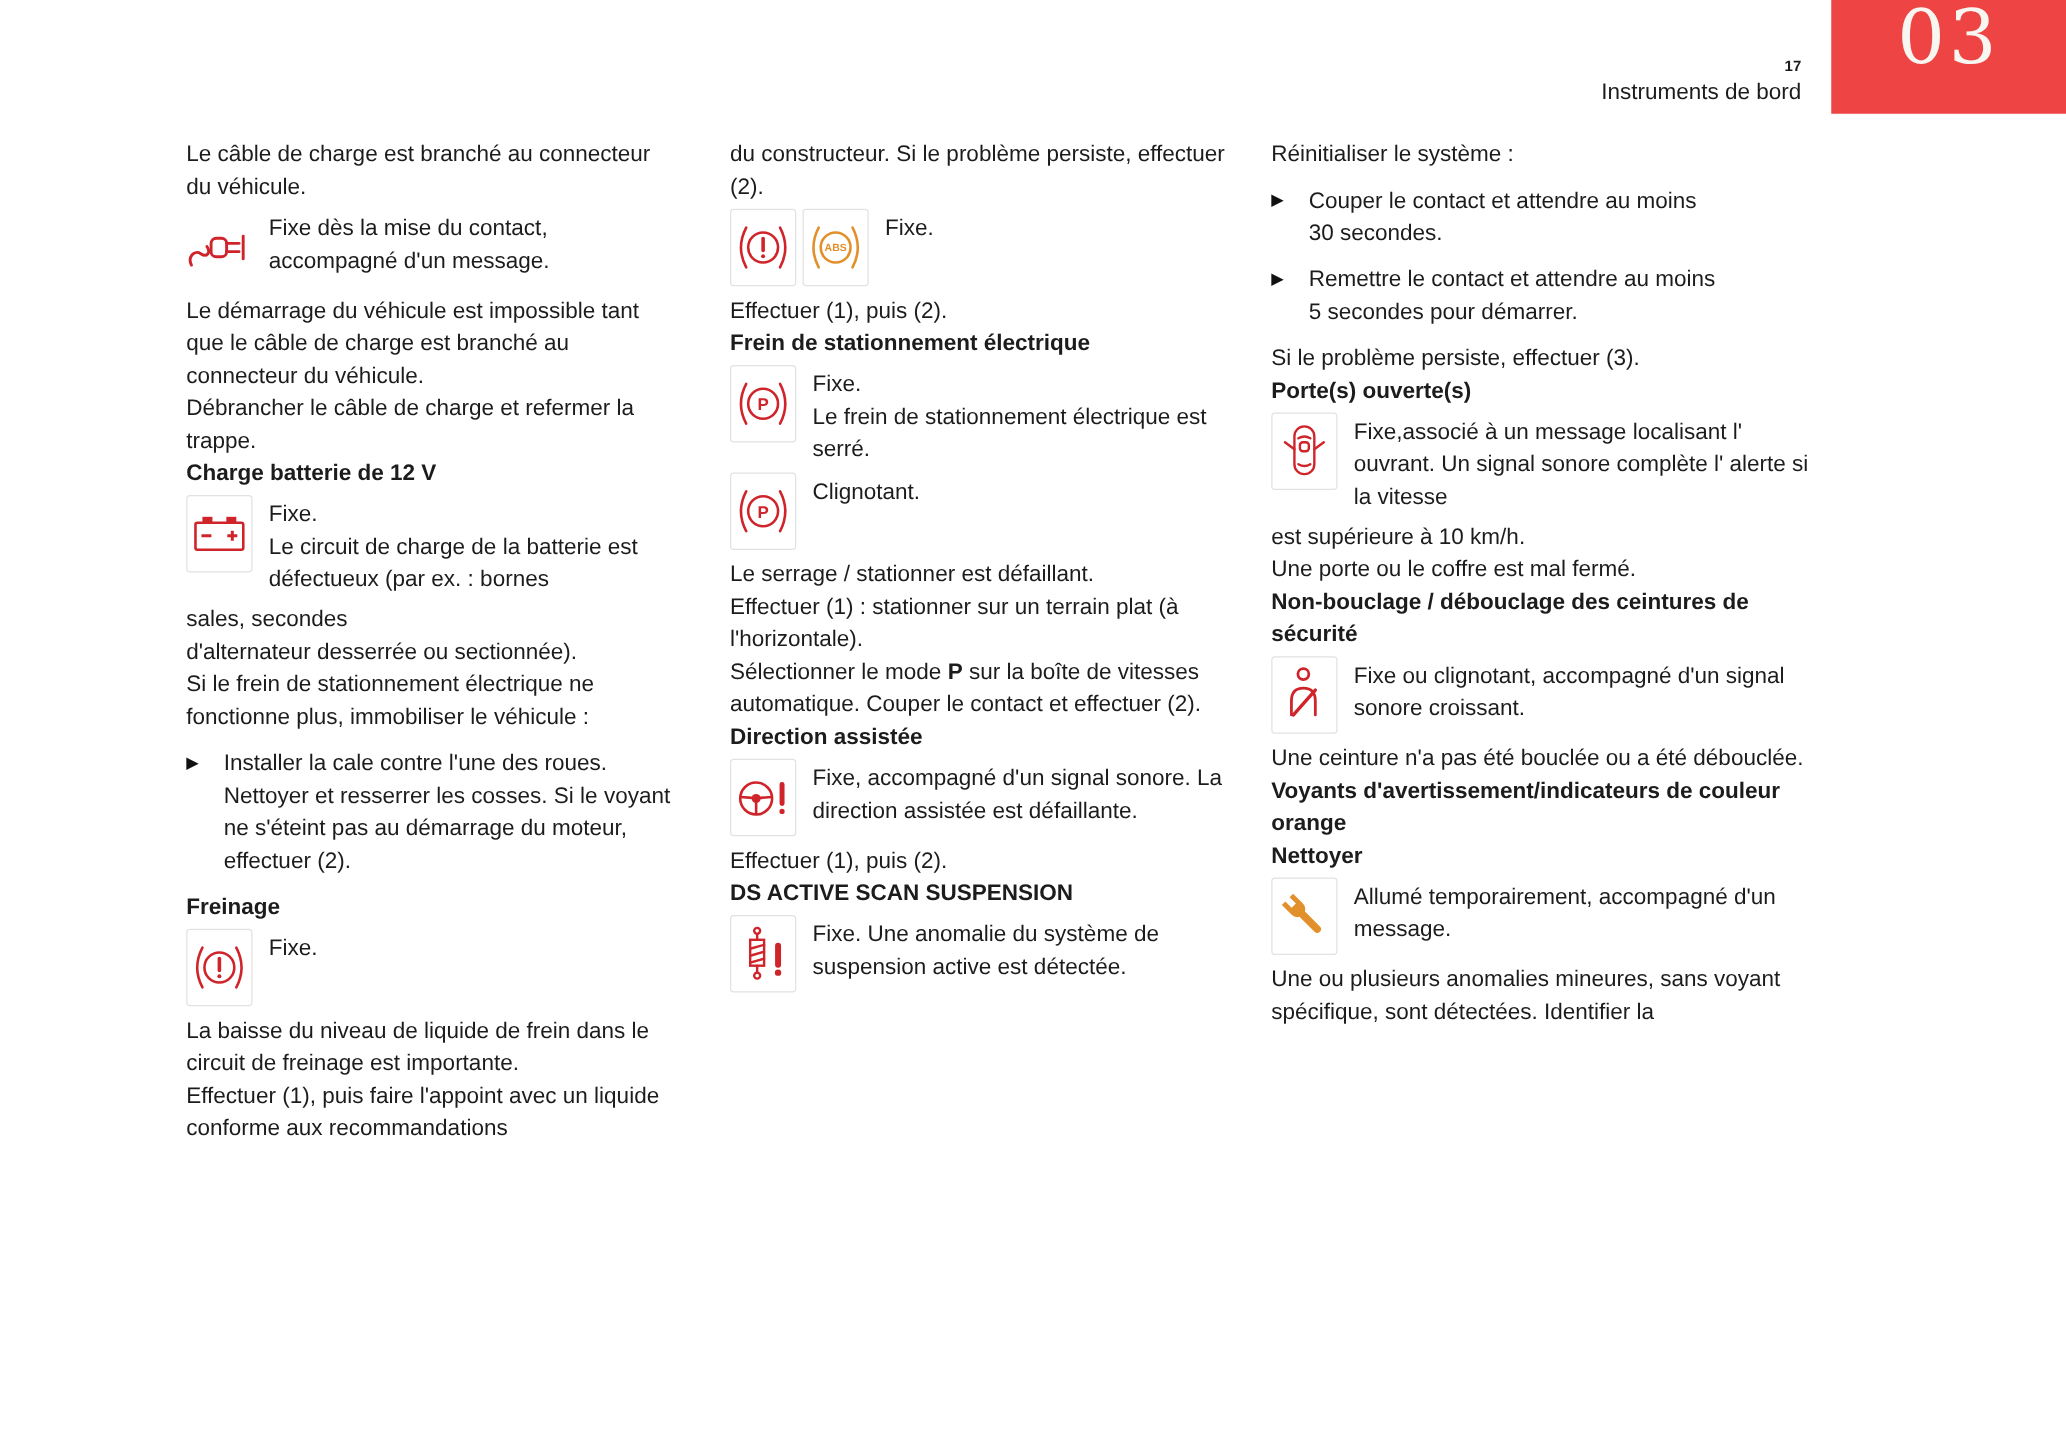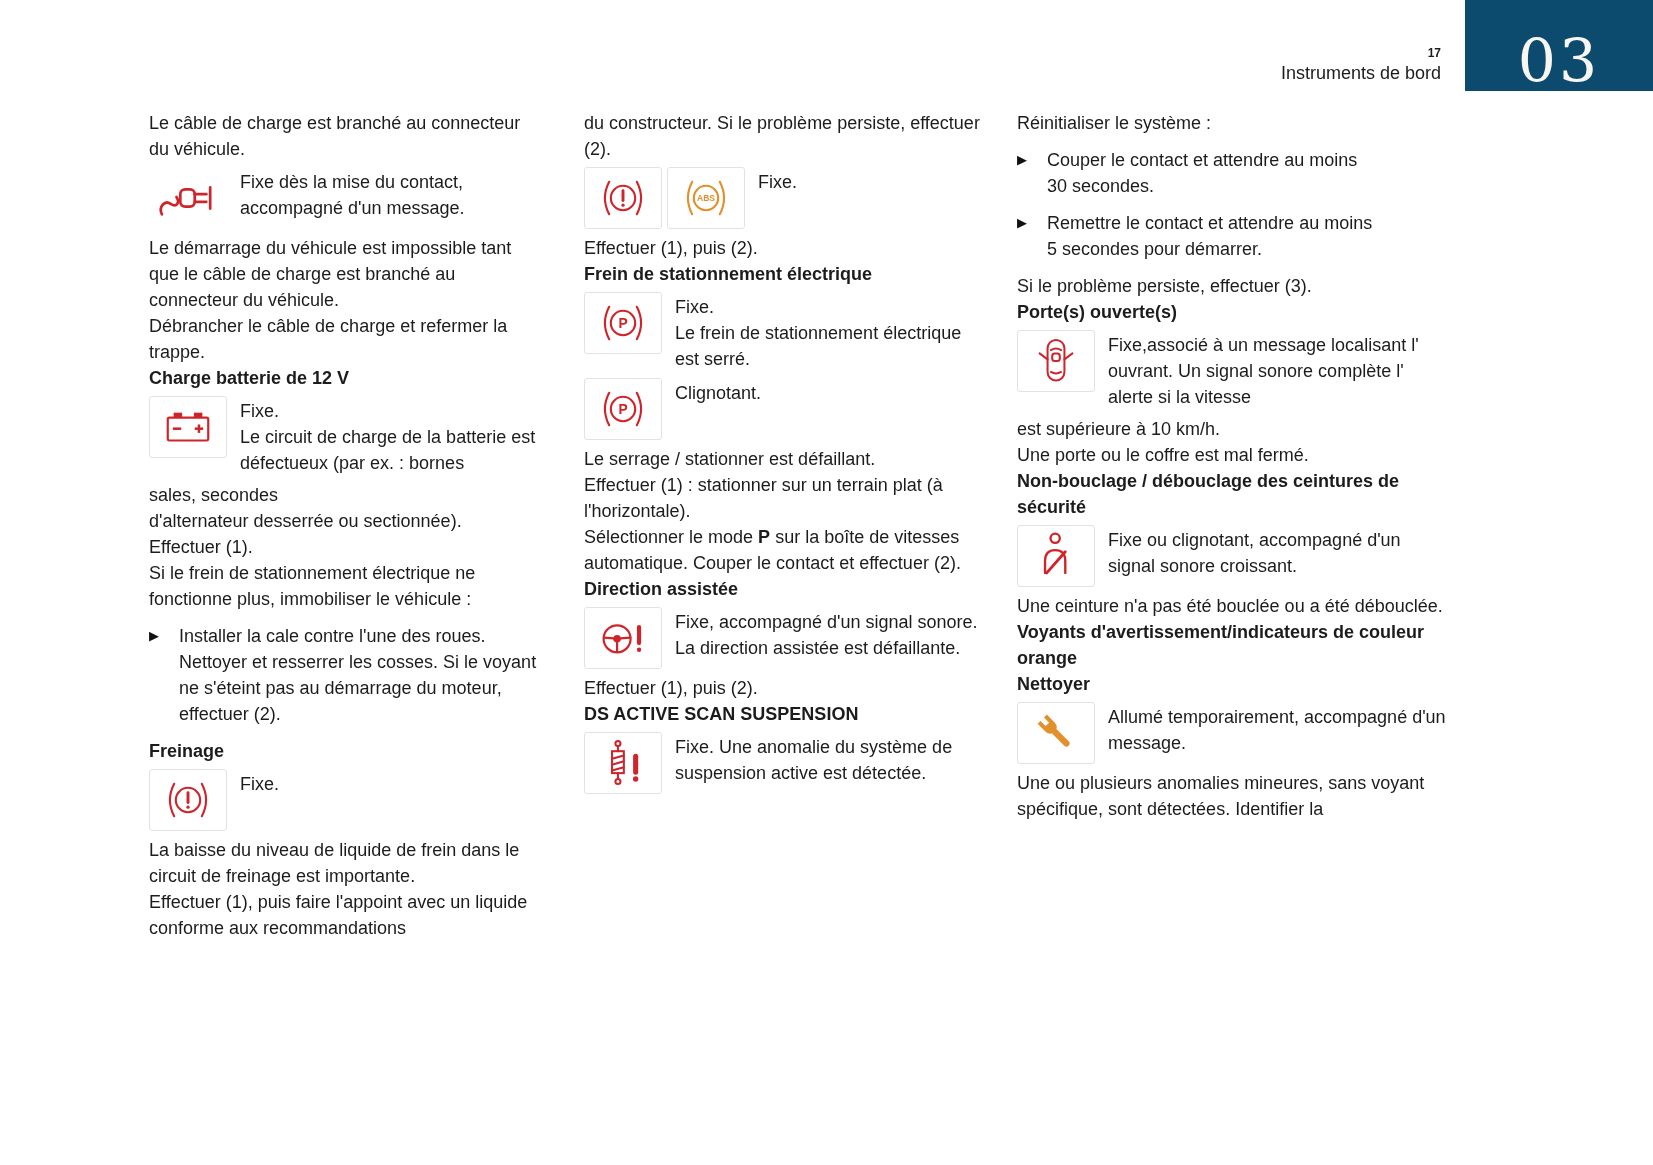--- a/index.html
+++ b/index.html
@@ -2,39 +2,39 @@
 <html><head>
 <meta charset="utf-8">
 <style>
   * { margin:0; padding:0; box-sizing:border-box; }
   html,body { width:1653px; height:1165px; background:#ffffff; overflow:hidden;
     font-family:"Liberation Sans", sans-serif; color:#1c1c1c; }
   .page { position:absolute; inset:0; }
 
   
   .chapter-tab { position:absolute; top:0; right:0; width:188px; height:91px;
-    background:#0c4a6e; display:flex; align-items:flex-end; justify-content:center; }
+    background:#ef4444; display:flex; align-items:flex-start; justify-content:center; }
   .chapter-tab span { font-family:"DejaVu Serif", serif; font-size:60px; color:#f8f6f1;
     letter-spacing:3px; line-height:1; }
   .header-meta { position:absolute; top:46px; right:212px; text-align:right; }
   .pagenum { font-weight:bold; font-size:12px; }
   .section { font-size:18px; margin-top:3px; }
 
   
   .col { position:absolute; top:110px; font-size:18px; line-height:26px; }
   .c1 { left:149px; width:393px; }
   .c2 { left:584px; width:400px; }
   .c3 { left:1017px; width:432px; }
   p.t { margin:0; }
   p.h { margin:0; font-weight:bold; }
 
   
   .icon-row { display:flex; gap:13px; align-items:flex-start; margin:5px 0 6px 0; }
   .icon-pair { display:flex; gap:5px; }
-  .iconbox { width:78px; height:62px; border:1px solid #e2e2e2; border-radius:3px;
+  .iconbox { width:53px; height:62px; border:1px solid #e2e2e2; border-radius:3px;
     flex:0 0 auto; display:flex; align-items:center; justify-content:center; background:#fff; }
   .iconbox.noborder { border:none; }
   .cap { padding-top:2px; }
   .block { display:block; }
 
   
   .bullet { display:flex; margin:11px 0; }
   .marker { flex:0 0 30px; font-size:13px; line-height:26px; color:#111; }
   .btext { flex:1; }
   .c3 .btext { max-width:334px; }
@@ -89,21 +89,20 @@
         </svg>
       </span>
       <span class="cap">
         <span class="block">Fixe.</span>
         <span class="block">Le circuit de charge de la batterie est défectueux (par ex. : bornes</span>
       </span>
     </div>
 
     <p class="t">sales, secondes</p>
     <p class="t">d'alternateur desserrée ou sectionnée).</p>
-    <p class="t">Effectuer (1).</p>
     <p class="t">Si le frein de stationnement électrique ne fonctionne plus, immobiliser le véhicule :</p>
 
     <div class="bullet">
       <span class="marker">▶</span>
       <span class="btext">Installer la cale contre l'une des roues. Nettoyer et resserrer les cosses. Si le voyant ne s'éteint pas au démarrage du moteur, effectuer (2).</span>
     </div>
 
     <p class="h">Freinage</p>
 
     <div class="icon-row">

